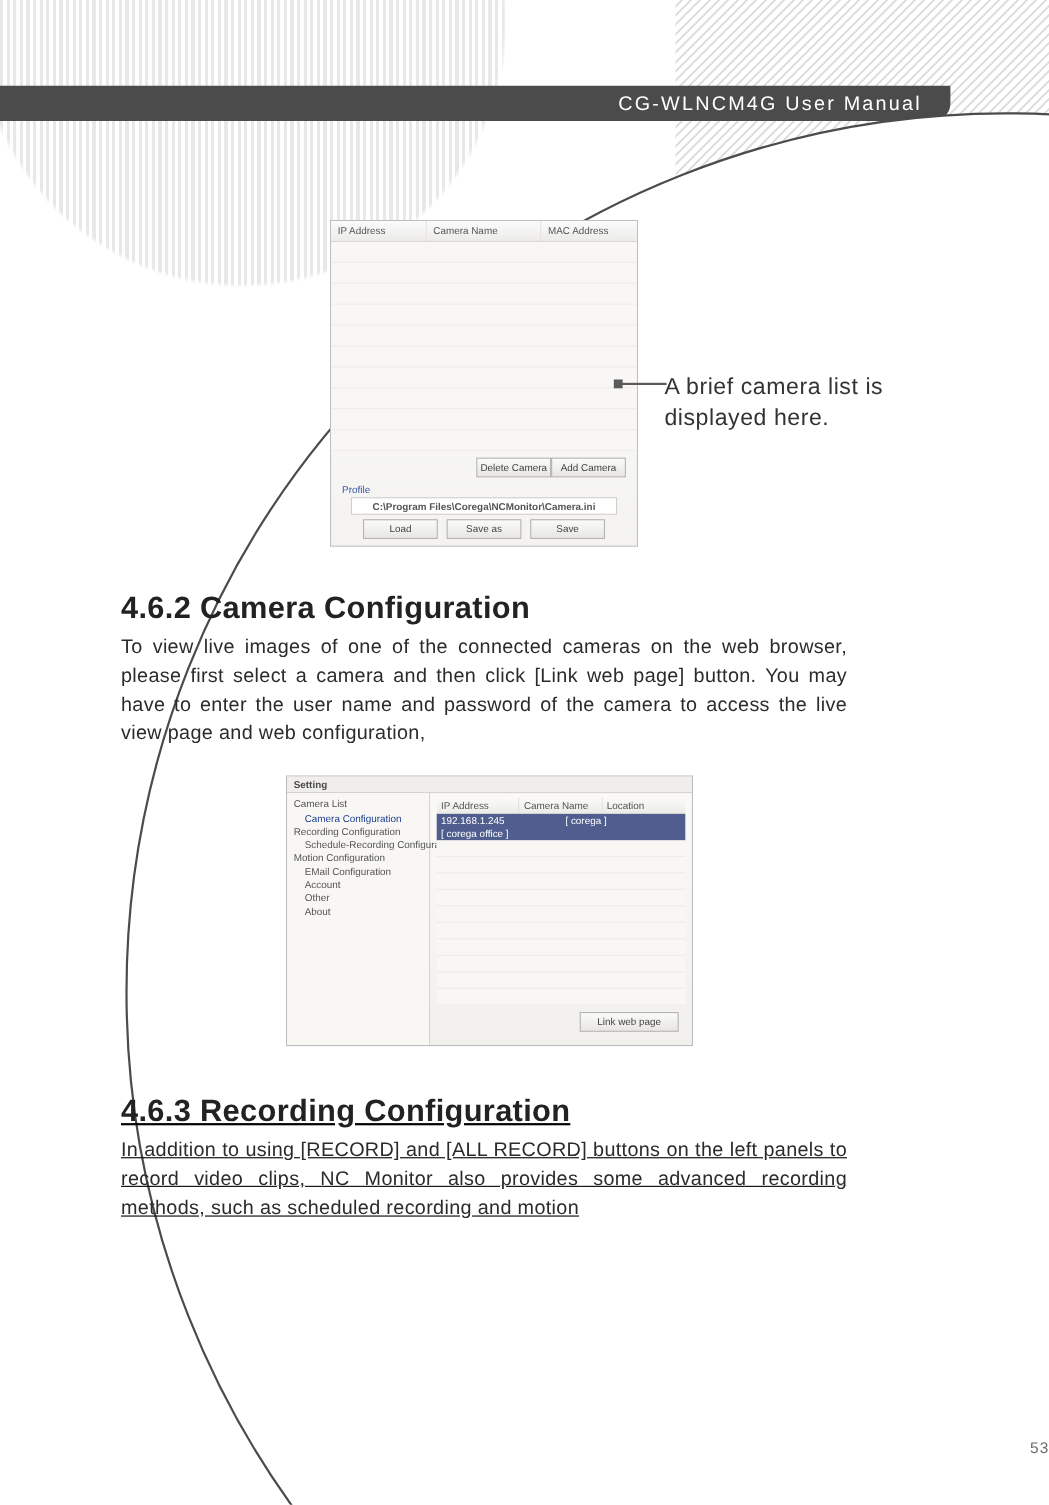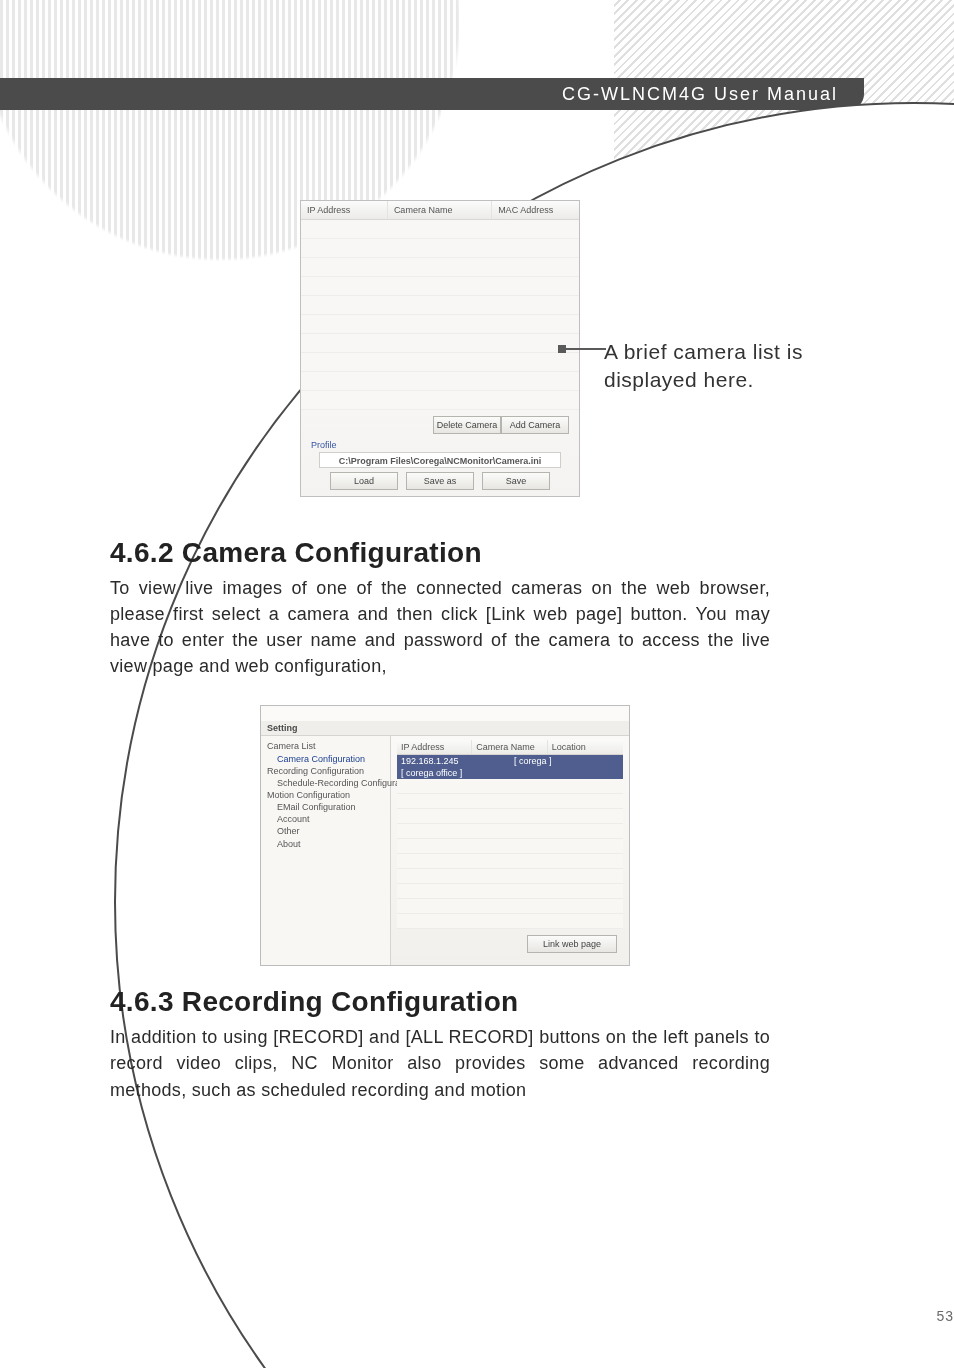--- a/index.html
+++ b/index.html
@@ -121,21 +121,21 @@
   }
 
   
   .panel-b {
     width: 370px; margin: 26px 0 0 150px;
     border: 1px solid #bcbcbc;
     background: linear-gradient(#fbfaf8,#f1f0ed);
     font-family: Tahoma, Arial, sans-serif;
     font-size: 9px; color: #555;
   }
-  .panel-b .title { background: #efeeeb; border-bottom: 1px solid #d5d4d0; padding: 2px 6px; font-weight: 700; color: #4a4a4a; margin-top: 15px; }
+  .panel-b .title { background: #efeeeb; border-bottom: 1px solid #d5d4d0; padding: 2px 6px; font-weight: 700; color: #4a4a4a; }
   .panel-b .body-row { display: flex; }
   .panel-b .tree {
     width: 130px; padding: 4px 6px; border-right: 1px solid #d5d4d0;
     background: #f8f7f4;
   }
   .panel-b .tree div { line-height: 1.35; white-space: nowrap; }
   .panel-b .tree .ind1 { padding-left: 10px; }
   .panel-b .tree .sel { color: #1b3f92; }
   .panel-b .right { flex: 1; padding: 4px 6px 6px; }
   .panel-b .hdrs {
@@ -252,20 +252,20 @@
               <div></div>
           </div>
           <div class="footer">
             <div class="winbtn" style="min-width:90px;">Link web page</div>
           </div>
         </div>
       </div>
     </div>
   </div>
 
-  <div class="section-wrap" style="margin-top:20px;">
+  <div class="section-wrap" style="margin-top:43px;text-decoration:underline;">
     <h2>4.6.3 Recording Configuration</h2>
     <p class="body">In addition to using [RECORD] and [ALL RECORD] buttons on the left panels to record video clips, NC Monitor also provides some advanced recording methods, such as scheduled recording and motion</p>
   </div>
 
 </div>
 
 <div class="pagenum">53</div>
 
 </body></html>

